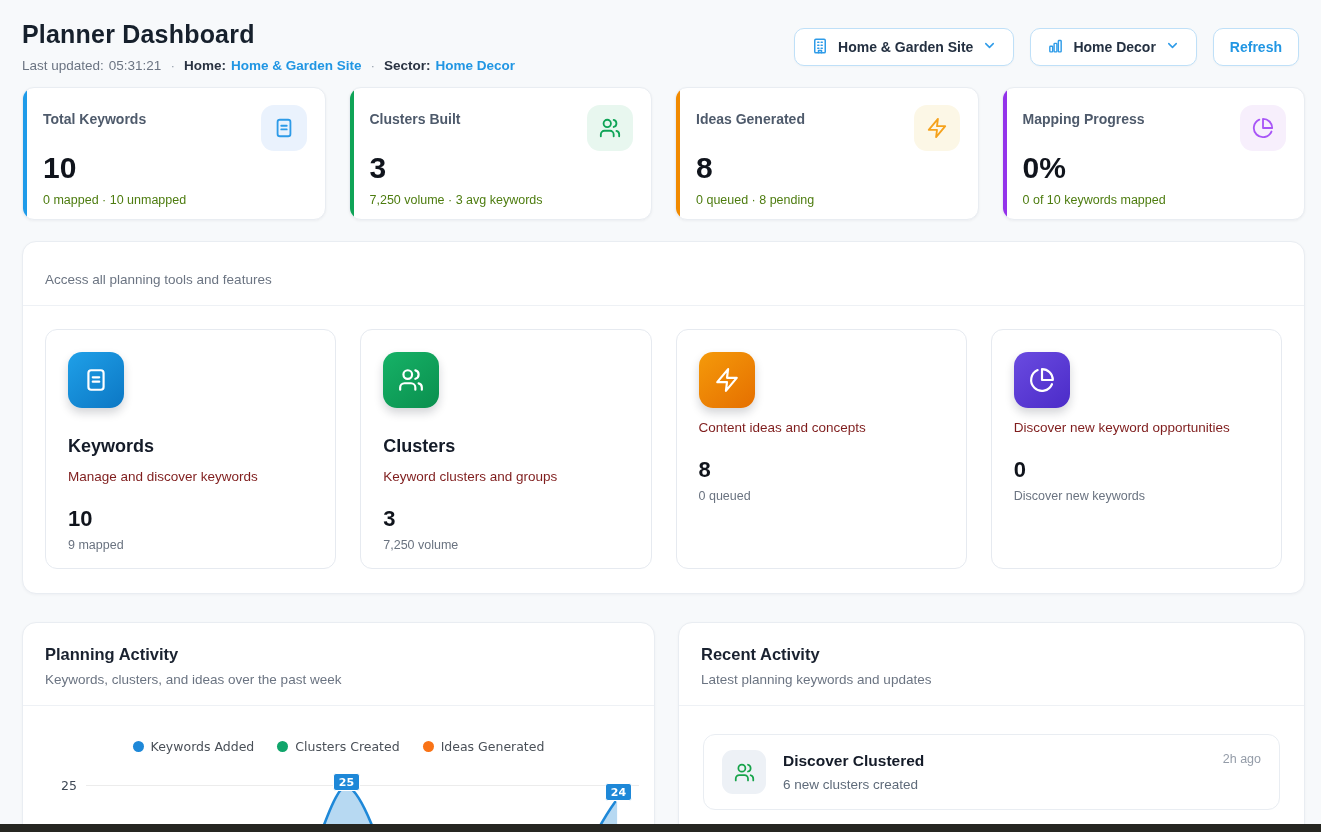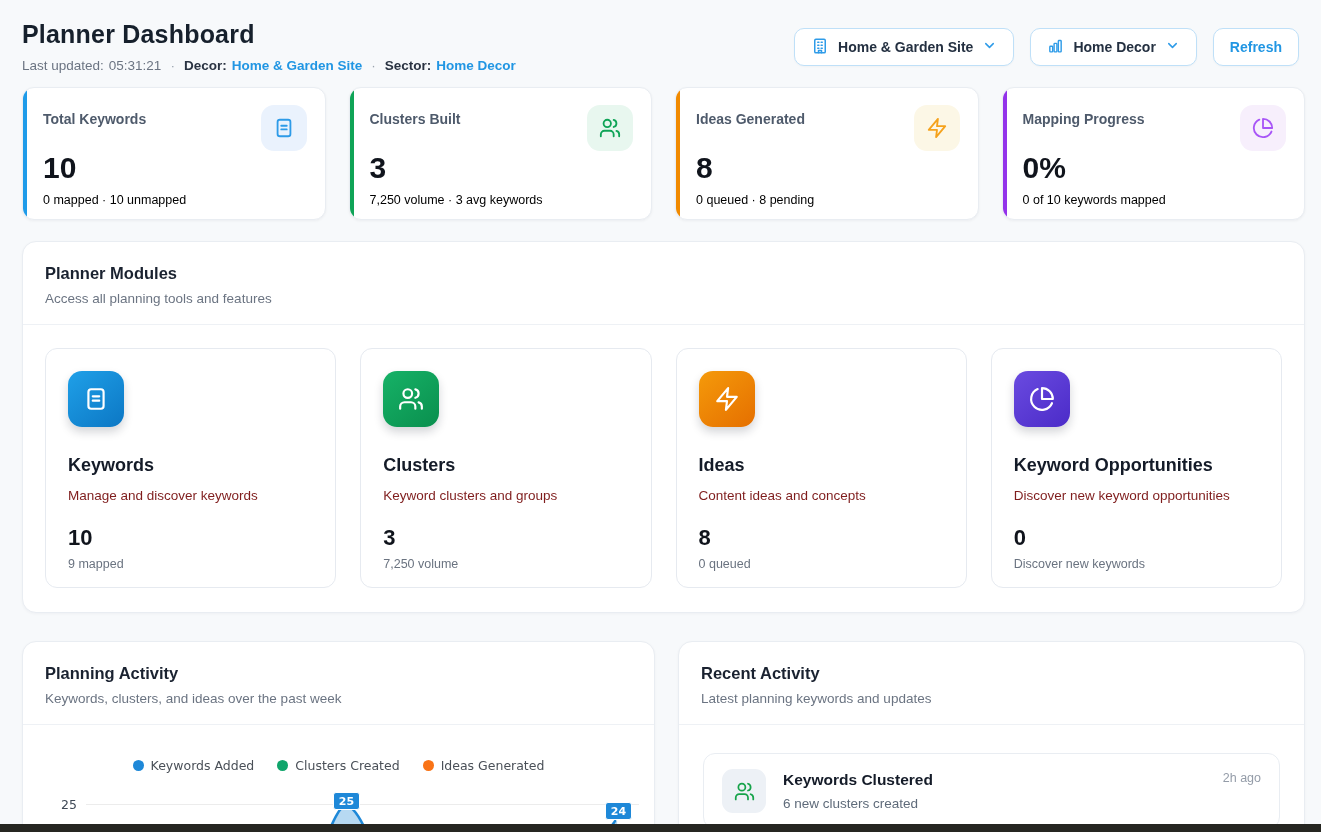--- a/index.html
+++ b/index.html
@@ -46,21 +46,21 @@
   .stat-card.c-orange::before { background:#F18A00; }
   .stat-card.c-purple::before { background:#9333EA; }
   .stat-top { display:flex; justify-content:space-between; align-items:flex-start; }
   .stat-label { font-size:14px; font-weight:600; color:#4E5A6B; padding-top:6px; }
   .chip { width:46px; height:46px; border-radius:13px; display:flex; align-items:center; justify-content:center; }
   .chip.blue { background:#EAF2FD; color:#2E9BE8; }
   .chip.green { background:#E8F7EF; color:#0FA457; }
   .chip.orange { background:#FCF7E6; color:#F5A21C; }
   .chip.purple { background:#F7EFFC; color:#A855F7; }
   .stat-value { font-size:30px; font-weight:800; color:#10141C; margin-top:0px; line-height:1.1; }
-  .stat-sub { font-size:12.5px; color:#000000; margin-top:9px; }
+  .stat-sub { font-size:12.5px; color:#4d7c0f; margin-top:9px; }
 
   
   .panel {
     background:#fff; border:1px solid #E9EDF2; border-radius:14px;
     box-shadow:0 1px 3px rgba(16,24,40,.04); overflow:hidden;
   }
   .panel-head { padding:22px 22px 18px 22px; border-bottom:1px solid #EEF1F5; }
   .panel-title { font-size:16.5px; font-weight:700; color:#1A2230; }
   .panel-sub { font-size:13.5px; color:#6B7482; margin-top:8px; }
 
@@ -122,21 +122,21 @@
 
   <div class="header">
     <div class="page-title">Planner Dashboard</div>
     <div class="meta">
       <span class="pair">
         <span>Last updated:</span>
         <span>05:31:21</span>
       </span>
       <span class="dot">·</span>
       <span class="pair">
-        <b>Decor:</b>
+        <b>Home:</b>
         <a>Home &amp; Garden Site</a>
       </span>
       <span class="dot">·</span>
       <span class="pair">
         <b>Sector:</b>
         <a>Home Decor</a>
       </span>
     </div>
 
     <div class="controls">
@@ -229,21 +229,20 @@
             </svg>
         </div>
       </div>
       <div class="stat-value">0%</div>
       <div class="stat-sub">0 of 10 keywords mapped</div>
     </div>
   </div>
 
   <div class="panel modules-panel">
     <div class="panel-head">
-      <div class="panel-title">Planner Modules</div>
       <div class="panel-sub">Access all planning tools and features</div>
     </div>
     <div class="modules-grid">
 
       <div class="module-card">
         <div class="tile blue">
           <svg width="26" height="26" viewBox="0 0 24 24" fill="none" stroke="currentColor" stroke-width="2" stroke-linecap="round" stroke-linejoin="round">
               <rect x="5" y="3" width="14" height="18" rx="2.5"></rect>
               <line x1="9" y1="9.5" x2="15" y2="9.5"></line>
               <line x1="9" y1="13.5" x2="15" y2="13.5"></line>
@@ -269,34 +268,32 @@
         <div class="module-value">3</div>
         <div class="module-sub">7,250 volume</div>
       </div>
 
       <div class="module-card">
         <div class="tile orange">
           <svg width="26" height="26" viewBox="0 0 24 24" fill="none" stroke="currentColor" stroke-width="2" stroke-linecap="round" stroke-linejoin="round">
               <path d="M13 2 3 14h9l-1 8 10-12h-9l1-8z"></path>
             </svg>
         </div>
-        <div class="module-title">Ideas</div>
         <div class="module-desc">Content ideas and concepts</div>
         <div class="module-value">8</div>
         <div class="module-sub">0 queued</div>
       </div>
 
       <div class="module-card">
         <div class="tile purple">
           <svg width="26" height="26" viewBox="0 0 24 24" fill="none" stroke="currentColor" stroke-width="2" stroke-linecap="round" stroke-linejoin="round">
               <path d="M21.21 15.89A10 10 0 1 1 8 2.83"></path>
               <path d="M22 12A10 10 0 0 0 12 2v10z"></path>
             </svg>
         </div>
-        <div class="module-title">Keyword Opportunities</div>
         <div class="module-desc">Discover new keyword opportunities</div>
         <div class="module-value">0</div>
         <div class="module-sub">Discover new keywords</div>
       </div>
 
     </div>
   </div>
 
   <div class="bottom">
 
@@ -344,21 +341,21 @@
         <div class="activity-item">
           <div class="act-chip">
             <svg width="21" height="21" viewBox="0 0 24 24" fill="none" stroke="currentColor" stroke-width="2" stroke-linecap="round" stroke-linejoin="round">
                 <path d="M16 21v-2a4 4 0 0 0-4-4H6a4 4 0 0 0-4 4v2"></path>
                 <circle cx="9" cy="7" r="4"></circle>
                 <path d="M22 21v-2a4 4 0 0 0-3-3.87"></path>
                 <path d="M16 3.13a4 4 0 0 1 0 7.75"></path>
               </svg>
           </div>
           <div class="act-main">
-            <div class="act-title">Keywords Clustered</div>
+            <div class="act-title">Discover Clustered</div>
             <div class="act-desc">6 new clusters created</div>
           </div>
           <div class="act-time">2h ago</div>
         </div>
       </div>
     </div>
 
   </div>
 </div>
 

